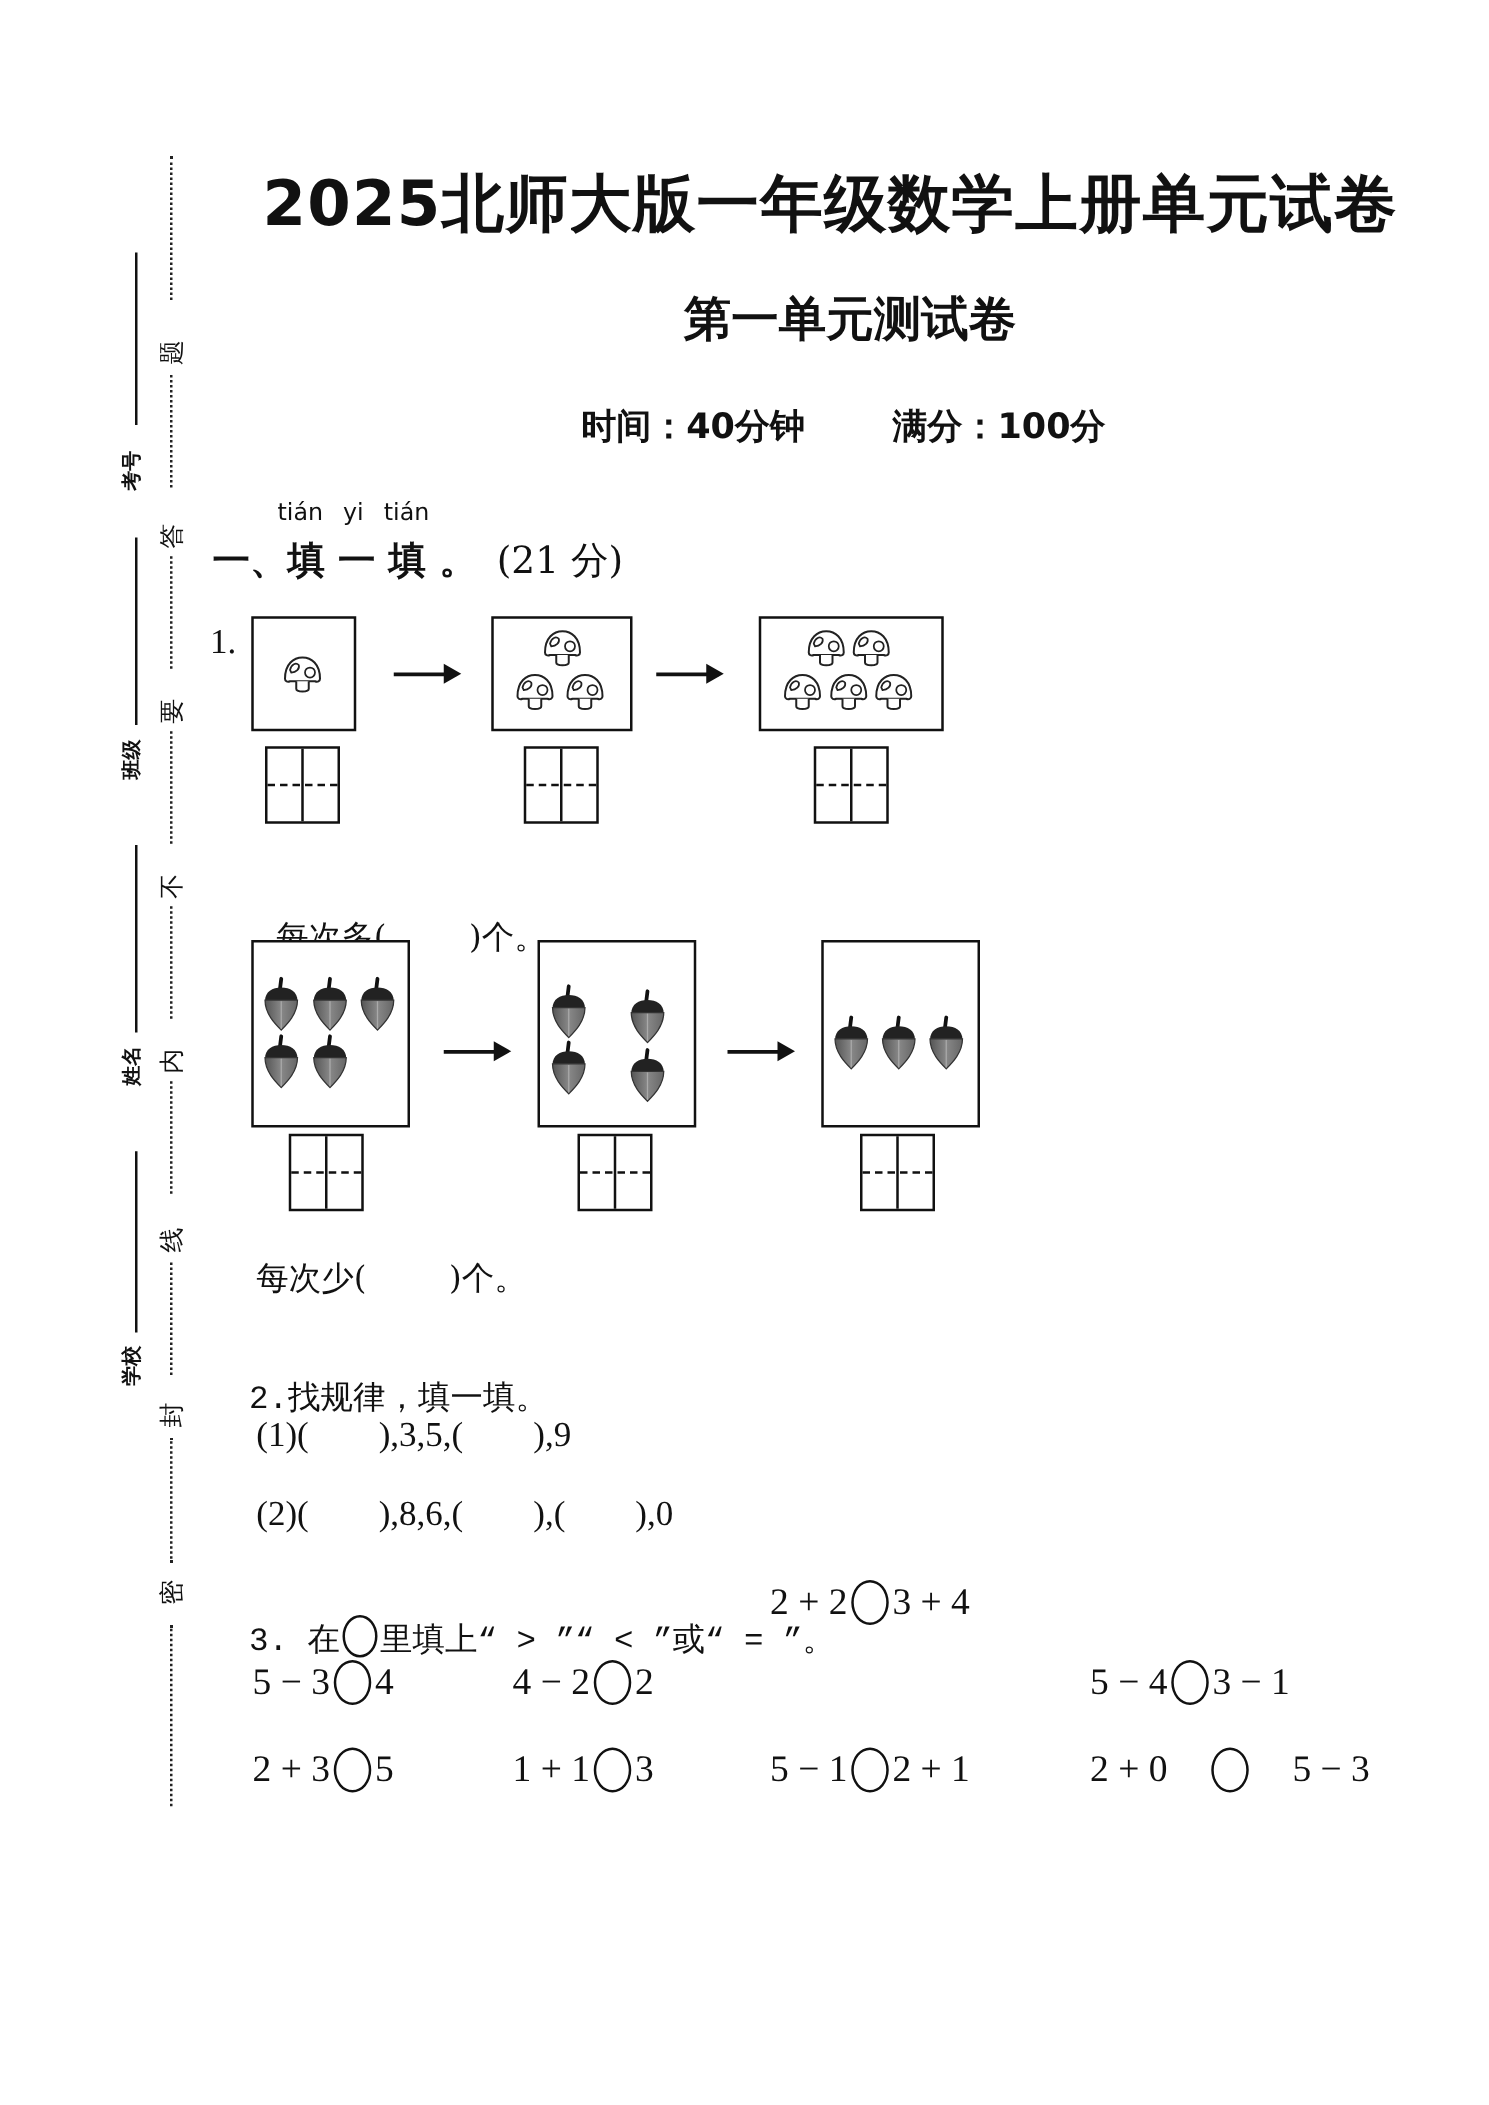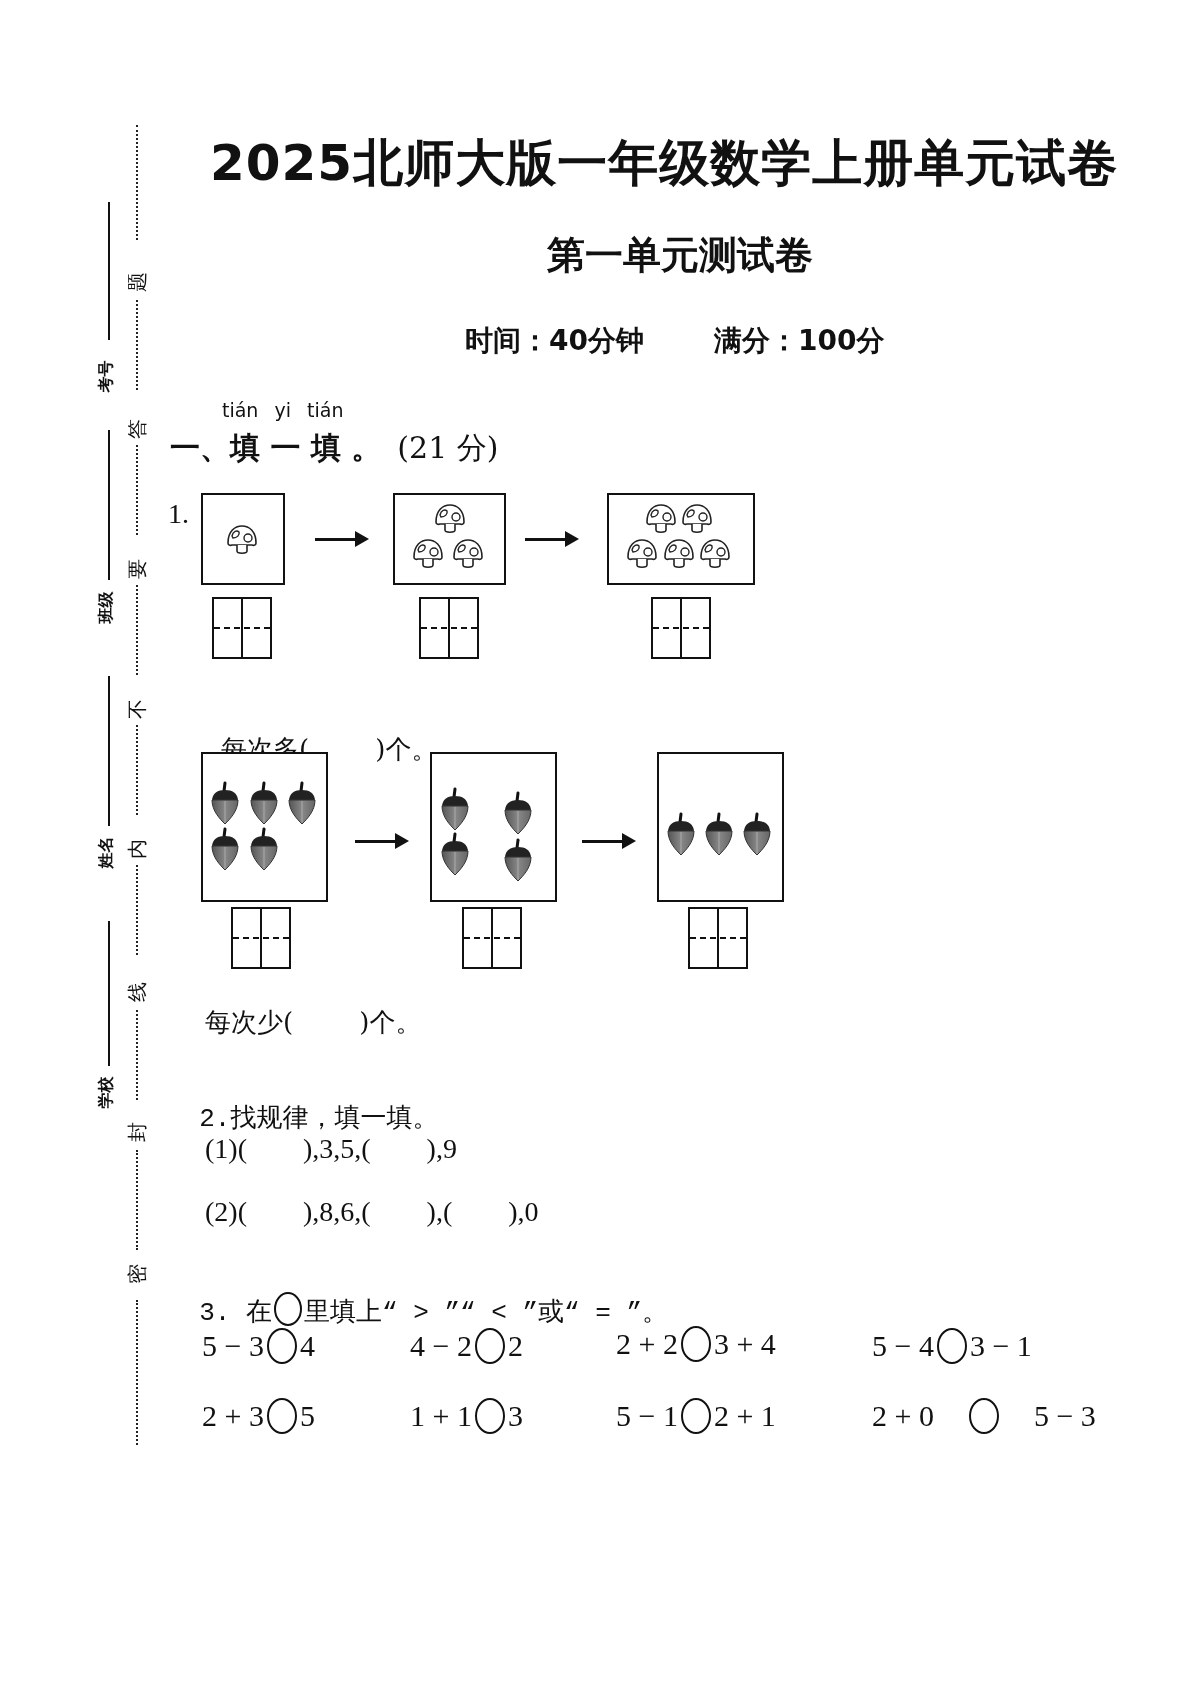--- a/index.html
+++ b/index.html
@@ -223,21 +223,21 @@
 <div class="cmp" style="top:1328px;left:202px;">
   <span>5 − 3</span>
     <span class="circ"></span>
     <span>4</span>
 </div>
 <div class="cmp" style="top:1328px;left:410px;">
   <span>4 − 2</span>
     <span class="circ"></span>
     <span>2</span>
 </div>
-<div class="cmp" style="top:1326px;left:616px;">
+<div class="cmp" style="top:1264px;left:616px;">
   <span>2 + 2</span>
     <span class="circ"></span>
     <span>3 + 4</span>
 </div>
 <div class="cmp" style="top:1328px;left:872px;">
   <span>5 − 4</span>
     <span class="circ"></span>
     <span>3 − 1</span>
 </div>
 

